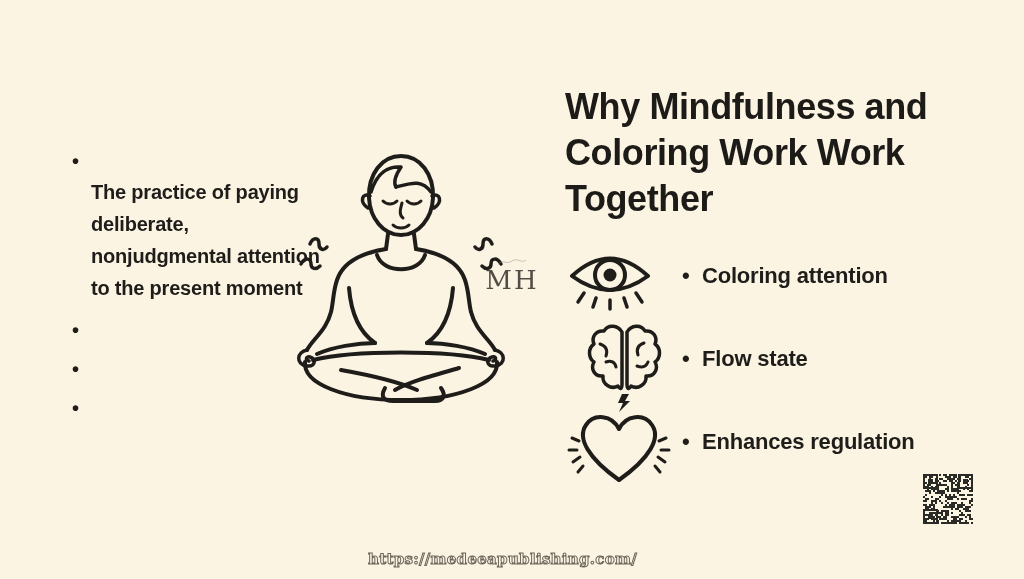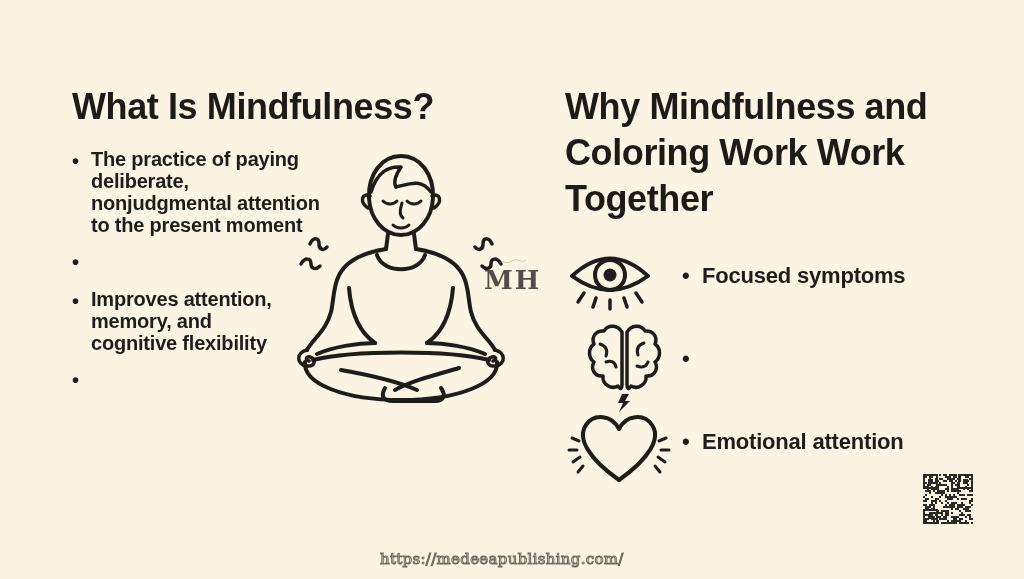--- a/index.html
+++ b/index.html
@@ -13,74 +13,70 @@
   .title{
     position:absolute; margin:0;
     font-size:36px; font-weight:800; letter-spacing:-0.4px;
     line-height:46px; color:#1d1b18;
   }
   .left-title{left:72px; top:84px; width:440px;}
   .right-title{left:565px; top:84px; width:410px;}
   .left-list{position:absolute; left:72px; top:148px; width:300px;}
   .bullet-item{display:flex; margin-bottom:13px;}
   .marker{width:19px; flex:0 0 19px; font-size:20px; font-weight:600; line-height:26px;}
-  .btext{font-size:20px; font-weight:600; line-height:22px; letter-spacing:-0.2px;}
+  .btext{font-size:20px; font-weight:600; line-height:32px; letter-spacing:-0.2px;margin-top:28px;}
   .figure{position:absolute; left:283px; top:140px; width:236px; height:268px;}
   .figure svg{display:block; width:236px; height:268px;}
   .watermark{
     position:absolute; left:484px; top:258px; width:56px; text-align:center;
     font-family:"DejaVu Serif", serif; color:#35312b; opacity:.85;
   }
-  .wm-text{font-size:26px; letter-spacing:2px; line-height:26px;font-weight:bold;}
+  .wm-text{font-size:26px; letter-spacing:2px; line-height:26px;}
   .wm-flourish{display:block; margin:0 auto 1px auto; opacity:.55;}
   .r-icon{position:absolute;}
   .ri-eye{left:568px; top:246px;}
   .ri-brain{left:586px; top:322px;}
   .ri-heart{left:564px; top:400px;}
   .r-label{
     position:absolute; left:682px; display:flex;
     font-size:22px; font-weight:600; line-height:28px; letter-spacing:-0.2px;
   }
   .r-label .marker{width:20px; flex:0 0 20px; font-size:22px; line-height:28px;}
   .rl-0{top:262px;} .rl-1{top:345px;} .rl-2{top:428px;}
   .qr{position:absolute; left:923px; top:474px; width:50px; height:50px;}
   .footer-url{
-    position:absolute; left:380px; top:550px;
-    font-family:"DejaVu Serif", serif; font-size:15px; font-weight:400;
+    position:absolute; left:368px; top:550px;
+    font-family:"DejaVu Serif", serif; font-size:15px; font-weight:700;
     letter-spacing:0.3px; text-decoration:none;
     color:#404040;
     -webkit-text-fill-color:rgba(252,244,227,0.9);
     -webkit-text-stroke:1px #6d665a;
   }
   .stroke{fill:none; stroke:#1f1d1a; stroke-linecap:round; stroke-linejoin:round;}
   .w4{stroke-width:4;} .w35{stroke-width:3.5;} .w3{stroke-width:3;}
 </style>
 </head>
 <body>
 
 <div class="page">
 
-  <h1 class="title left-title">What Is Mindfulness?</h1>
 
   <div class="left-list">
     <div class="bullet-item">
       <span class="marker">•</span>
       <span class="btext pre">The practice of paying
 deliberate,
 nonjudgmental attention
 to the present moment</span>
     </div>
     <div class="bullet-item">
       <span class="marker">•</span>
     </div>
     <div class="bullet-item">
       <span class="marker">•</span>
-      <span class="btext pre">Improves attention,
-memory, and
-cognitive flexibility</span>
     </div>
     <div class="bullet-item">
       <span class="marker">•</span>
     </div>
   </div>
 
   <div class="figure">
     <svg viewBox="0 0 236 268" aria-hidden="true">
 
       <path class="stroke w4" d="M 86,58 C 85,34 99,16 118,16 C 137,16 151,34 150,58 C 149,78 136,95 118,95 C 100,95 87,78 86,58 Z"></path>
@@ -145,54 +141,55 @@
       <circle cx="42" cy="29" r="6.5" fill="#1f1d1a"></circle>
       <path class="stroke w35" d="M 16,47 L 10,56"></path>
       <path class="stroke w35" d="M 28,52 L 25,61"></path>
       <path class="stroke w35" d="M 42,54 L 42,63"></path>
       <path class="stroke w35" d="M 56,52 L 59,61"></path>
       <path class="stroke w35" d="M 68,47 L 74,56"></path>
     </svg>
   </div>
   <div class="r-label rl-0">
     <span class="marker">•</span>
-    <span>Focused symptoms</span>
+    <span>Coloring attention</span>
   </div>
 
   <div class="r-icon ri-brain">
     <svg width="76" height="90" viewBox="0 0 76 90">
       <path class="stroke w35" d="M 36,10 C 32,3 22,2 18,9 C 10,8 5,15 8,22 C 2,26 2,36 8,40 C 4,47 9,55 17,54 C 16,62 25,68 32,64 C 34,68 36,67 36,62 L 36,10 Z"></path>
       <path class="stroke w35" d="M 41,10 C 45,3 55,2 59,9 C 67,8 72,15 69,22 C 75,26 75,36 69,40 C 73,47 68,55 60,54 C 61,62 52,68 45,64 C 43,68 41,67 41,62 L 41,10 Z"></path>
       <path class="stroke w3" d="M 14,22 c 6,2 8,6 6,12"></path>
       <path class="stroke w3" d="M 20,40 c 5,-2 9,0 10,5"></path>
       <path class="stroke w3" d="M 58,21 c -6,2 -8,6 -6,12"></path>
       <path class="stroke w3" d="M 51,44 c 5,2 9,1 11,-4"></path>
       <path d="M 36,72 L 43,72 L 39,79 L 44,79 L 33,90 L 37,81 L 32,81 Z" fill="#1f1d1a"></path>
     </svg>
   </div>
   <div class="r-label rl-1">
     <span class="marker">•</span>
+    <span>Flow state</span>
   </div>
 
   <div class="r-icon ri-heart">
     <svg width="110" height="88" viewBox="0 0 110 88">
       <path class="stroke w4" d="M 55,80 C 24,58 13,38 22,25 C 30,13 48,15 55,29 C 62,15 80,13 88,25 C 97,38 86,58 55,80 Z"></path>
       <path class="stroke w3" d="M 8,38 L 15,41"></path>
       <path class="stroke w3" d="M 5,50 L 13,50"></path>
       <path class="stroke w3" d="M 9,62 L 16,57"></path>
       <path class="stroke w3" d="M 14,72 L 19,66"></path>
       <path class="stroke w3" d="M 102,38 L 95,41"></path>
       <path class="stroke w3" d="M 105,50 L 97,50"></path>
       <path class="stroke w3" d="M 101,62 L 94,57"></path>
       <path class="stroke w3" d="M 96,72 L 91,66"></path>
     </svg>
   </div>
   <div class="r-label rl-2">
     <span class="marker">•</span>
-    <span>Emotional attention</span>
+    <span>Enhances regulation</span>
   </div>
 
   <div class="qr"><svg viewBox="0 0 50 50" width="50" height="50">
         <g fill="#2a2a26">
           <rect x="2" y="0" width="2" height="2"></rect>
           <rect x="16" y="0" width="2" height="2"></rect>
           <rect x="20" y="0" width="2" height="2"></rect>
           <rect x="22" y="0" width="2" height="2"></rect>
           <rect x="26" y="0" width="2" height="2"></rect>
           <rect x="28" y="0" width="2" height="2"></rect>

